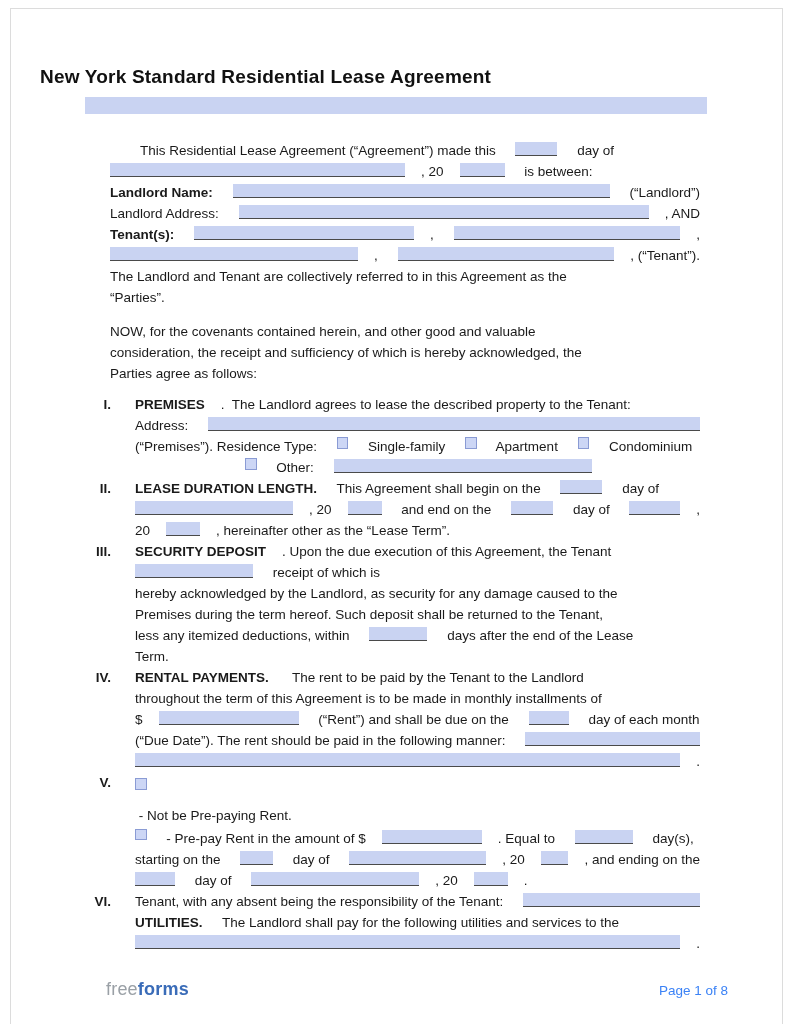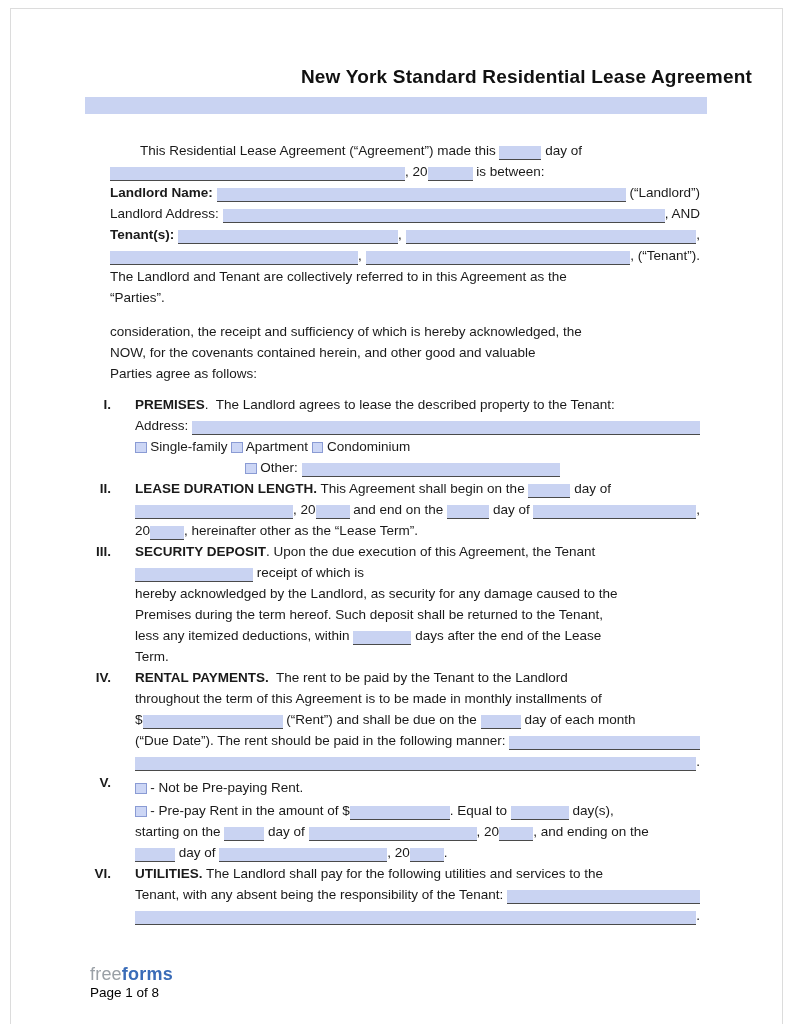--- a/index.html
+++ b/index.html
@@ -8,26 +8,26 @@
   .page {
     position: relative; width: 792px; height: 1024px; overflow: hidden;
     background: #ffffff; color: var(--text, #1a1a1a);
     font-family: "Liberation Sans", sans-serif;
   }
   .page-border {
     position: absolute; left: 10px; top: 8px; right: 9px; bottom: -2px;
     border: 1px solid var(--page-border, #dcdcdc); pointer-events: none;
   }
   .doc-title {
-    margin: 0; padding: 66px 40px 0; text-align: right;
+    margin: 0; padding: 66px 40px 0; text-align: left;
     font-size: 19px; font-weight: bold; color: #111; letter-spacing: 0.2px;
   }
   .title-bar { height: 17px; margin: 9px 85px 0; background: var(--header-bar, #c9d3f2); }
   .body { padding: 26px 92px 0 110px; font-size: 13.5px; }
-  .tline { display: flex; align-items: center; line-height: 21px; min-height: 21px; }
+  .tline { display: flex; align-items: flex-start; line-height: 21px; min-height: 21px; gap: 16px; }
   .seg { white-space: pre; flex: 0 0 auto; }
   .seg.b { font-weight: bold; }
   .blank {
     display: block; height: 14px; min-width: 8px;
     background: var(--blank-fill, #c9d3f2);
     border-bottom: 1px solid var(--blank-underline, #4a4a4a);
     flex: 0 1 auto; transform: translateY(2px);
   }
   .blank.grow { flex: 1 1 50px; }
   .checkbox {
@@ -35,29 +35,28 @@
     background: var(--checkbox-fill, #ccd6f5);
     border: 1px solid var(--checkbox-border, #8a9bd4);
     transform: translateY(1px);
   }
   .para-covenants { margin-top: 13px; }
   .sections { margin-top: 10px; }
   .section { display: flex; margin-left: -22px; }
   .sec-num { flex: 0 0 47px; font-weight: bold; text-align: right; padding-right: 24px; line-height: 21px; }
   .sec-body { flex: 1 1 auto; min-width: 0; }
   .footer {
-    position: absolute; left: 0; right: 0; bottom: 24px;
+    position: absolute; left: 16px; right: 0; bottom: 24px;
     display: flex; justify-content: space-between; align-items: baseline;
     padding: 0 64px 0 90px;
-    flex-direction: column;
   }
   .logo { font-size: 18px; letter-spacing: 0.2px; }
   .logo-free { color: var(--logo-gray, #9aa0a6); font-weight: 400; }
   .logo-forms { color: var(--logo-blue, #3a6cb8); font-weight: bold; }
-  .page-num { font-size: 13.5px; color: #000000; }
+  .page-num { font-size: 13.5px; color: #3b82f6; }
 </style>
 </head>
 <body>
 
 <div class="page">
   <div class="page-border"></div>
 
   <h1 class="doc-title">New York Standard Residential Lease Agreement</h1>
   <div class="title-bar"></div>
 
@@ -99,43 +98,44 @@
         </div>
         <div class="tline">
           <span class="seg">The Landlord and Tenant are collectively referred to in this Agreement as the</span>
         </div>
         <div class="tline">
           <span class="seg">“Parties”.</span>
         </div>
       </div>
     <div class="para para-covenants">
         <div class="tline">
+          <span class="seg">NOW, for the covenants contained herein, and other good and valuable</span>
+        </div>
+        <div class="tline">
           <span class="seg">consideration, the receipt and sufficiency of which is hereby acknowledged, the</span>
-        </div>
-        <div class="tline">
-          <span class="seg">NOW, for the covenants contained herein, and other good and valuable</span>
         </div>
         <div class="tline">
           <span class="seg">Parties agree as follows:</span>
         </div>
       </div>
 
     <div class="sections">
       <div class="section">
         <div class="sec-num">I.</div>
         <div class="sec-body">
             <div class="tline">
               <span class="seg b">PREMISES</span>
               <span class="seg">.  The Landlord agrees to lease the described property to the Tenant:</span>
             </div>
             <div class="tline">
               <span class="seg">Address: </span>
               <span class="blank grow"></span>
             </div>
             <div class="tline">
+              <span class="seg">(“Premises”). Residence Type: </span>
               <span class="checkbox"></span>
               <span class="seg"> Single-family </span>
               <span class="checkbox"></span>
               <span class="seg"> Apartment </span>
               <span class="checkbox"></span>
               <span class="seg"> Condominium</span>
             </div>
             <div class="tline" style="padding-left: 110px;">
               <span class="checkbox"></span>
               <span class="seg"> Other: </span>
@@ -219,21 +219,21 @@
             </div>
             <div class="tline">
               <span class="blank grow"></span>
               <span class="seg">.</span>
             </div>
           </div>
       </div>
       <div class="section">
         <div class="sec-num">V.</div>
         <div class="sec-body">
-            <div class="tline" style="margin-top: 5px;">
+            <div class="tline" style="margin-top: 5px; flex-direction: column;">
               <span class="checkbox"></span>
               <span class="seg"> - Not be Pre-paying Rent.</span>
             </div>
             <div class="tline" style="margin-top: 2px;">
               <span class="checkbox"></span>
               <span class="seg"> - Pre-pay Rent in the amount of $</span>
               <span class="blank" style="width: 100px;"></span>
               <span class="seg">. Equal to </span>
               <span class="blank" style="width: 58px;"></span>
               <span class="seg"> day(s),</span>
@@ -254,26 +254,26 @@
               <span class="seg">, 20</span>
               <span class="blank" style="width: 34px;"></span>
               <span class="seg">.</span>
             </div>
           </div>
       </div>
       <div class="section">
         <div class="sec-num">VI.</div>
         <div class="sec-body">
             <div class="tline">
+              <span class="seg">Tenant, with any absent being the responsibility of the Tenant: </span>
+              <span class="blank grow"></span>
+            </div>
+            <div class="tline">
               <span class="seg b">UTILITIES.</span>
               <span class="seg"> The Landlord shall pay for the following utilities and services to the</span>
-            </div>
-            <div class="tline">
-              <span class="seg">Tenant, with any absent being the responsibility of the Tenant: </span>
-              <span class="blank grow"></span>
             </div>
             <div class="tline">
               <span class="blank grow"></span>
               <span class="seg">.</span>
             </div>
           </div>
       </div>
     </div>
   </div>
 

